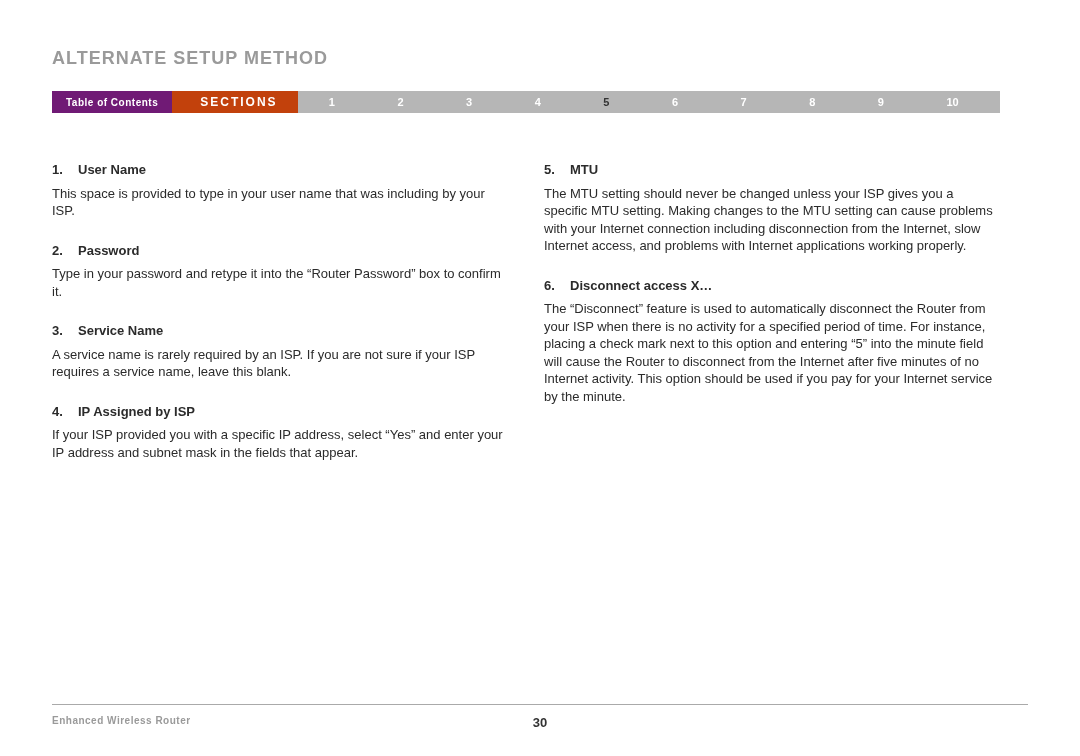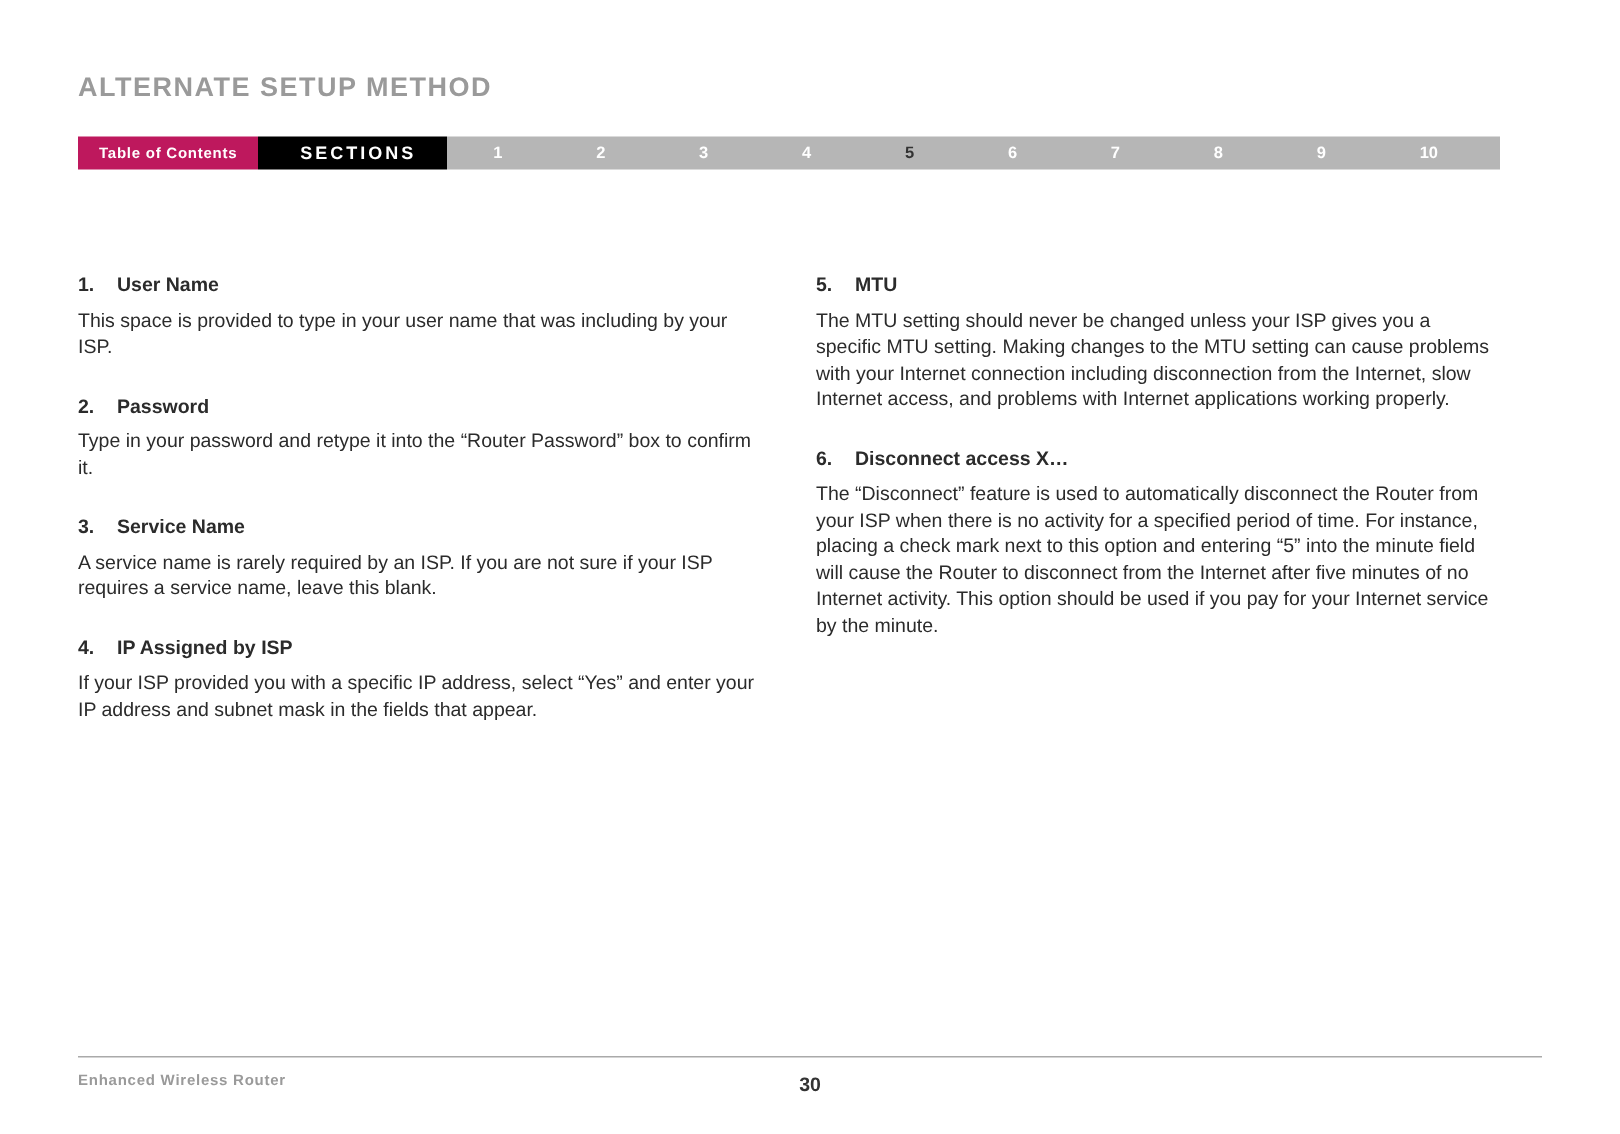--- a/index.html
+++ b/index.html
@@ -23,30 +23,30 @@
   }
   .nav-bar {
     display: flex;
     align-items: stretch;
     height: 22px;
     font-size: 11px;
     color: #fff;
     margin-bottom: 48px;
   }
   .nav-toc {
-    background: #be185d;
+    background: #701a75;
     padding: 0 14px;
     display: flex;
     align-items: center;
     font-weight: bold;
     letter-spacing: 0.5px;
     font-size: 10px;
   }
   .nav-sections-label {
-    background: #000000;
+    background: #c2410c;
     padding: 0 20px 0 28px;
     display: flex;
     align-items: center;
     font-weight: bold;
     letter-spacing: 2px;
     color: #fff;
     font-size: 12px;
   }
   .nav-numbers {
     background: #b6b6b6;
@@ -75,21 +75,20 @@
     font-size: 13px;
     line-height: 1.35;
     color: #2b2b2b;
   }
   .item {
     margin-bottom: 22px;
   }
   .item-title {
     font-weight: bold;
     margin-bottom: 6px;
-    margin-top: 20px;
   }
   .item-title .num {
     display: inline-block;
     width: 26px;
   }
   .footer {
     position: absolute;
     bottom: 30px;
     left: 52px;
     right: 52px;

